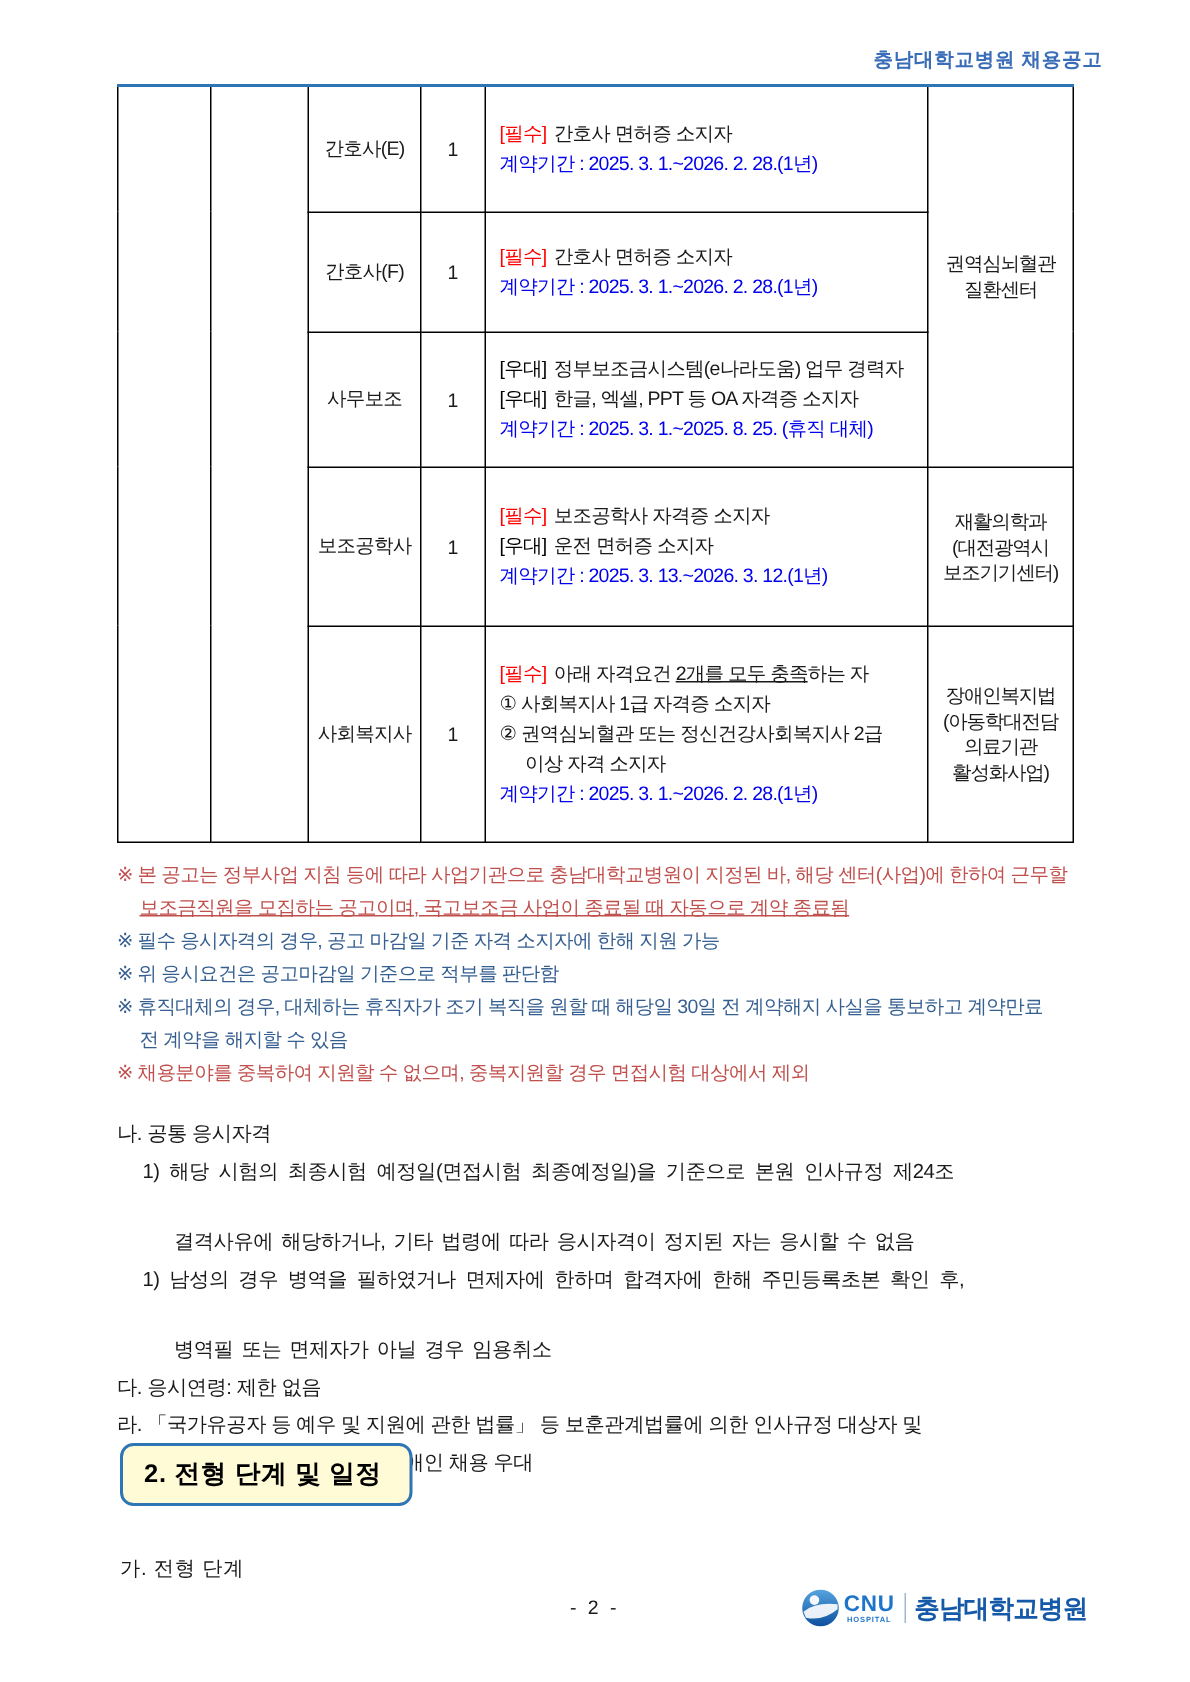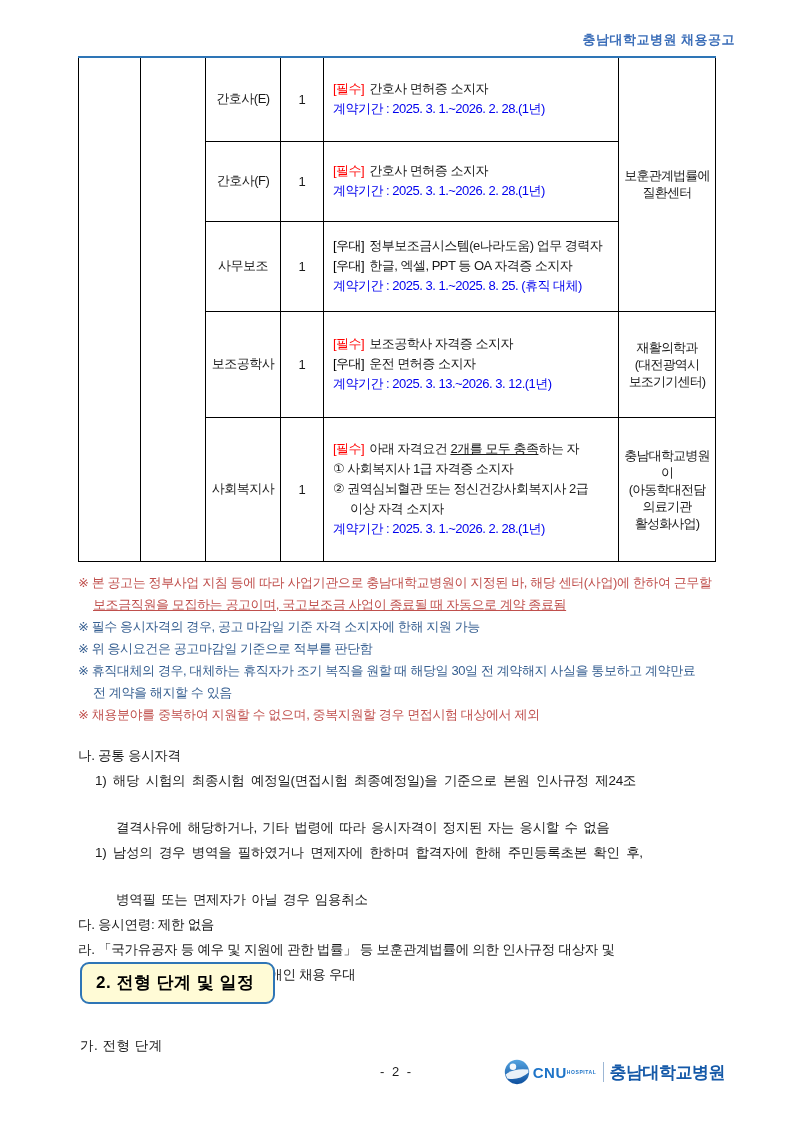--- a/index.html
+++ b/index.html
@@ -40,21 +40,21 @@
   .sec2box{
     position:absolute;left:80px;top:962px;display:inline-block;
     background:#fffbd6;border:2px solid #2e75b6;border-radius:9px;
     padding:7px 18px 8px 14px;font-size:17px;font-weight:bold;color:#000;letter-spacing:0.5px;
   }
   .sec2sub{position:absolute;left:80px;top:1037px;font-size:13.5px;letter-spacing:0.5px;}
   
   .pagenum{position:absolute;left:0;top:1064px;width:100%;text-align:center;font-size:13px;letter-spacing:2px;}
   .logo{position:absolute;right:68px;top:1057px;display:flex;align-items:center;height:30px;}
   .logo .globe{width:26px;height:26px;margin-right:3px;flex:0 0 auto;}
-  .logo .cnublk{display:flex;align-items:center;line-height:1;margin-right:6px;}
+  .logo .cnublk{display:flex;flex-direction:column;align-items:center;line-height:1;margin-right:6px;}
   .logo .cnu{font-size:15px;font-weight:bold;color:#1e74c8;letter-spacing:0.5px;}
   .logo .hosp{font-size:5px;font-weight:bold;color:#1e74c8;letter-spacing:0.6px;margin-top:1px;}
   .logo .sep{width:1px;height:20px;background:#9db7d5;margin-right:6px;}
   .logo .kname{font-size:17px;font-weight:bold;color:#1559a8;letter-spacing:-0.5px;}
 </style>
 </head>
 <body>
 
 <div class="page">
 
@@ -74,21 +74,21 @@
           <tr class="r1">
         <td rowspan="5"></td>
         <td rowspan="5"></td>
         <td class="pos">간호사(E)</td>
         <td class="cnt">1</td>
         <td class="det">
           <div><span class="tag-req">[필수]</span><span>간호사 면허증 소지자</span></div>
           <div class="contract">계약기간 : 2025. 3. 1.~2026. 2. 28.(1년)</div>
         </td>
         <td class="dept" rowspan="3">
-          <div>보훈관계법률에</div>
+          <div>권역심뇌혈관</div>
           <div>질환센터</div>
         </td>
       </tr>
       <tr class="r2">
         <td class="pos">간호사(F)</td>
         <td class="cnt">1</td>
         <td class="det">
           <div><span class="tag-req">[필수]</span><span>간호사 면허증 소지자</span></div>
           <div class="contract">계약기간 : 2025. 3. 1.~2026. 2. 28.(1년)</div>
         </td>
@@ -122,21 +122,21 @@
         <td class="det">
           <div>
             <span class="tag-req">[필수]</span><span>아래 자격요건 </span><span class="ul">2개를 모두 충족</span><span>하는 자</span>
           </div>
           <div>① 사회복지사 1급 자격증 소지자</div>
           <div>② 권역심뇌혈관 또는 정신건강사회복지사 2급</div>
           <div class="ind16">이상 자격 소지자</div>
           <div class="contract">계약기간 : 2025. 3. 1.~2026. 2. 28.(1년)</div>
         </td>
         <td class="dept">
-          <div>충남대학교병원이</div>
+          <div>장애인복지법</div>
           <div>(아동학대전담</div>
           <div>의료기관</div>
           <div>활성화사업)</div>
         </td>
       </tr>
     </tbody>
       </table>
   </div>
 
   <div class="notes">

